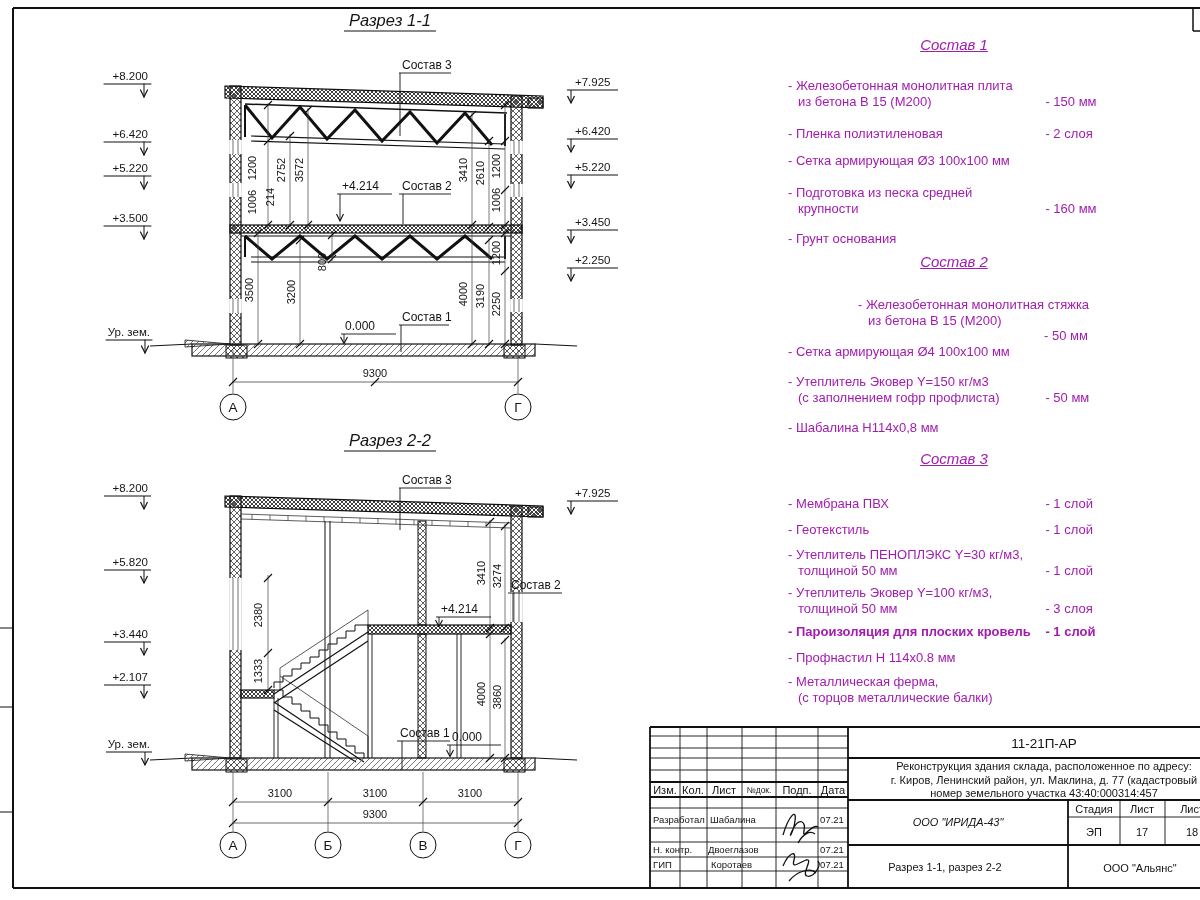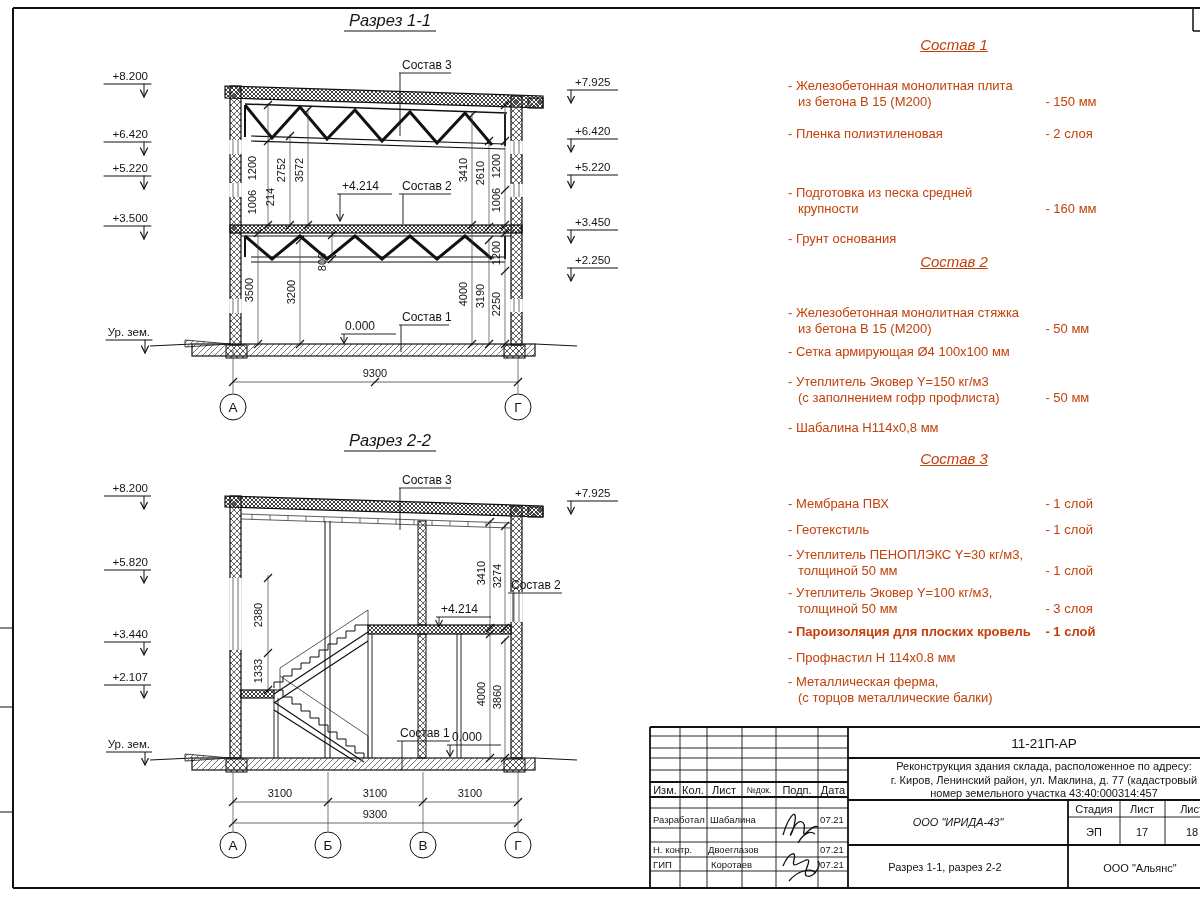--- a/index.html
+++ b/index.html
@@ -1,17 +1,17 @@
 <!DOCTYPE html>
 <html><head>
 <meta charset="utf-8">
 <style>
   html,body{margin:0;padding:0;background:#fff;}
   #page{position:relative;width:1200px;height:900px;background:#fff;overflow:hidden;
-        font-family:"Liberation Sans",sans-serif;color:#c2410c;}
+        font-family:"Liberation Sans",sans-serif;color:#a21caf;}
   svg{position:absolute;left:0;top:0;}
   svg text{font-family:"Liberation Sans",sans-serif;fill:#141414;}
   .dim{font-size:11px;}
   .elev{font-size:11.5px;}
   .lbl{font-size:12px;}
   .ax{font-size:13.5px;}
   .ttl{font-size:16.5px;font-style:italic;}
   .tb{font-size:11px;}
   .tbsm{font-size:9.5px;}
   .tbxs{font-size:8.5px;}
@@ -337,34 +337,38 @@
   <div class="comp-title">Состав 1</div>
   <div class="comp-item" style="top:42px;">
     <div class="comp-name">- Железобетонная  монолитная плита
 из бетона В 15 (М200)</div>
     <div class="comp-val">- 150 мм</div>
   </div>
   <div class="comp-item" style="top:90px;">
     <div class="comp-name">- Пленка полиэтиленовая</div>
     <div class="comp-val">-  2 слоя</div>
   </div>
+  <div class="comp-item" style="top:117px;">
+    <div class="comp-name">- Сетка армирующая Ø3 100х100 мм</div>
+    <div class="comp-val"></div>
+  </div>
   <div class="comp-item" style="top:149px;">
     <div class="comp-name">- Подготовка из песка средней
 крупности</div>
     <div class="comp-val">- 160 мм</div>
   </div>
   <div class="comp-item" style="top:195px;">
     <div class="comp-name">- Грунт основания</div>
     <div class="comp-val"></div>
   </div>
 </div>
 
 <div class="complist" style="left:788px;top:253px;height:190px;">
   <div class="comp-title">Состав 2</div>
-  <div class="comp-item" style="top:52px;">
+  <div class="comp-item" style="top:44px;flex-direction:column;">
     <div class="comp-name">- Железобетонная  монолитная стяжка
 из бетона В 15 (М200)</div>
     <div class="comp-val">- 50 мм</div>
   </div>
   <div class="comp-item" style="top:91px;">
     <div class="comp-name">- Сетка армирующая Ø4 100х100 мм</div>
     <div class="comp-val"></div>
   </div>
   <div class="comp-item" style="top:121px;">
     <div class="comp-name">- Утеплитель Эковер Y=150 кг/м3

